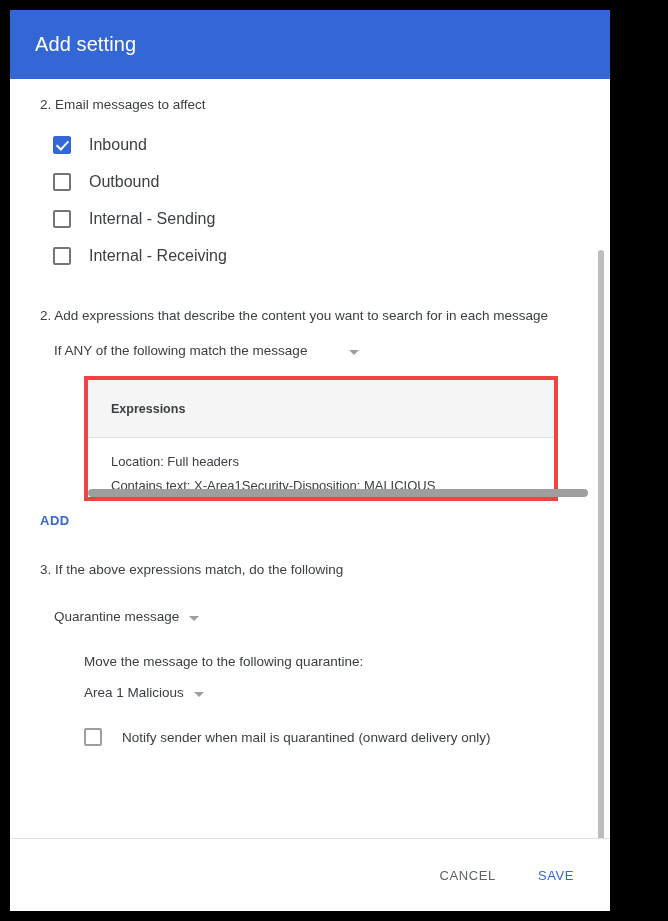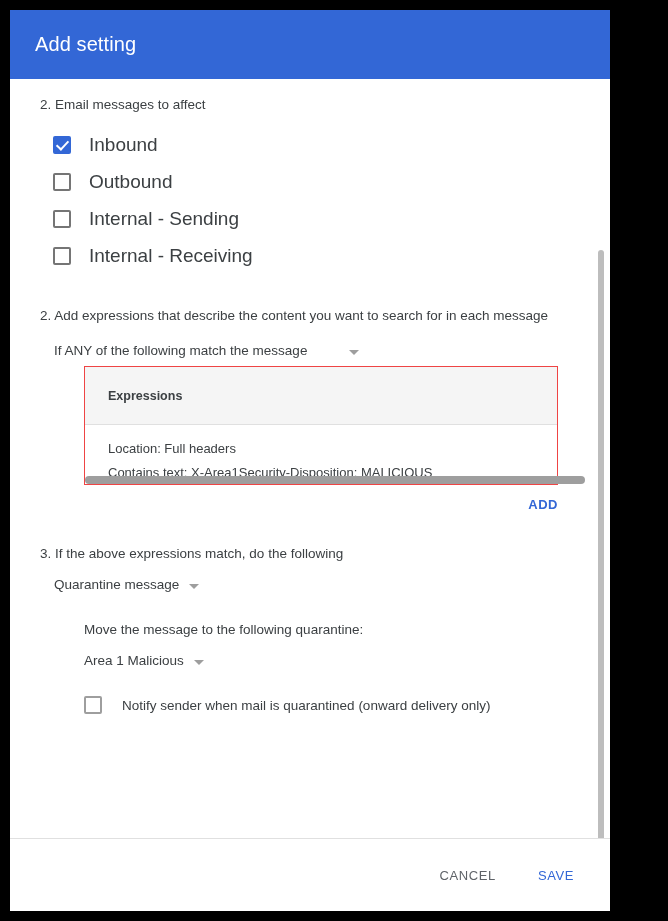--- a/index.html
+++ b/index.html
@@ -98,47 +98,47 @@
     position: absolute;
     left: 4px;
     top: 0px;
     width: 5px;
     height: 10px;
     border: solid #ffffff;
     border-width: 0 2px 2px 0;
     transform: rotate(43deg);
   }
   .checkbox-label {
-    font-size: 19px;
+    font-size: 16px;
     color: #3c4043;
     margin-left: 18px;
   }
   .select-row {
     display: flex;
     align-items: center;
-    margin: 20px 0 8px 14px;
+    margin: 20px 0 18px 14px;
     gap: 32px;
   }
   .select-value {
     font-size: 13.5px;
     color: #3c4043;
   }
   .caret {
     width: 0;
     height: 0;
     border-left: 5px solid transparent;
     border-right: 5px solid transparent;
     border-top: 5px solid #9e9e9e;
     margin-left: 10px;
     margin-top: 3px;
   }
   .expr-card {
     margin-left: 44px;
     margin-right: 22px;
-    border: 1px solid #ef4444;
+    border: 4px solid #ef4444;
     background: #ffffff;
   }
   .expr-head {
     background: #f5f5f5;
     border-bottom: 1px solid #e0e0e0;
     height: 58px;
     display: flex;
     align-items: center;
     padding-left: 23px;
     box-sizing: border-box;
@@ -171,35 +171,34 @@
     position: absolute;
     left: 0;
     bottom: 0;
     width: 500px;
     height: 8px;
     background: #9e9e9e;
     border-radius: 4px;
   }
   .add-link-row {
     display: flex;
-    justify-content: flex-end;
-    margin-right: 22px;
+    justify-content: flex-start;
     margin-top: 12px;
   }
   .add-link {
     color: #3367d6;
     font-size: 13px;
     font-weight: bold;
     letter-spacing: 0.5px;
     cursor: pointer;
   }
   .action-select-row {
     display: flex;
     align-items: center;
-    margin: 16px 0 0 14px;
+    margin: 32px 0 0 14px;
   }
   .quarantine-note {
     font-size: 13.5px;
     color: #3c4043;
     margin: 30px 0 0 44px;
   }
   .quarantine-select-row {
     display: flex;
     align-items: center;
     margin: 16px 0 0 44px;

